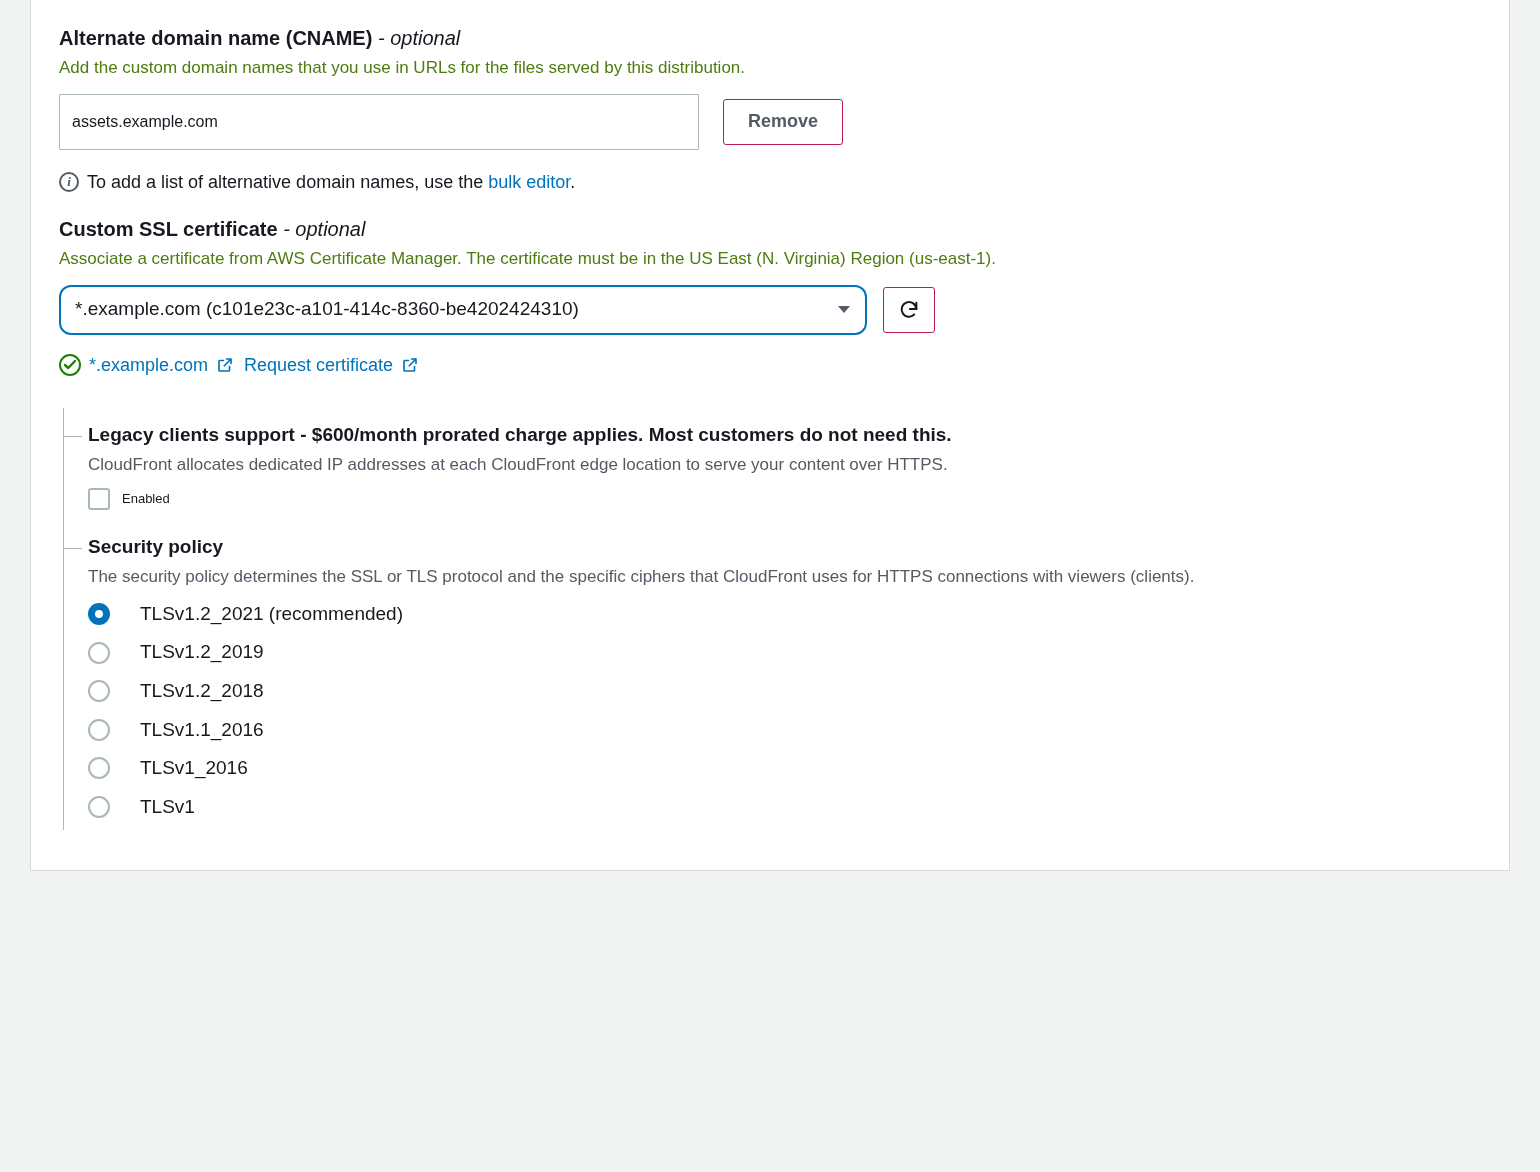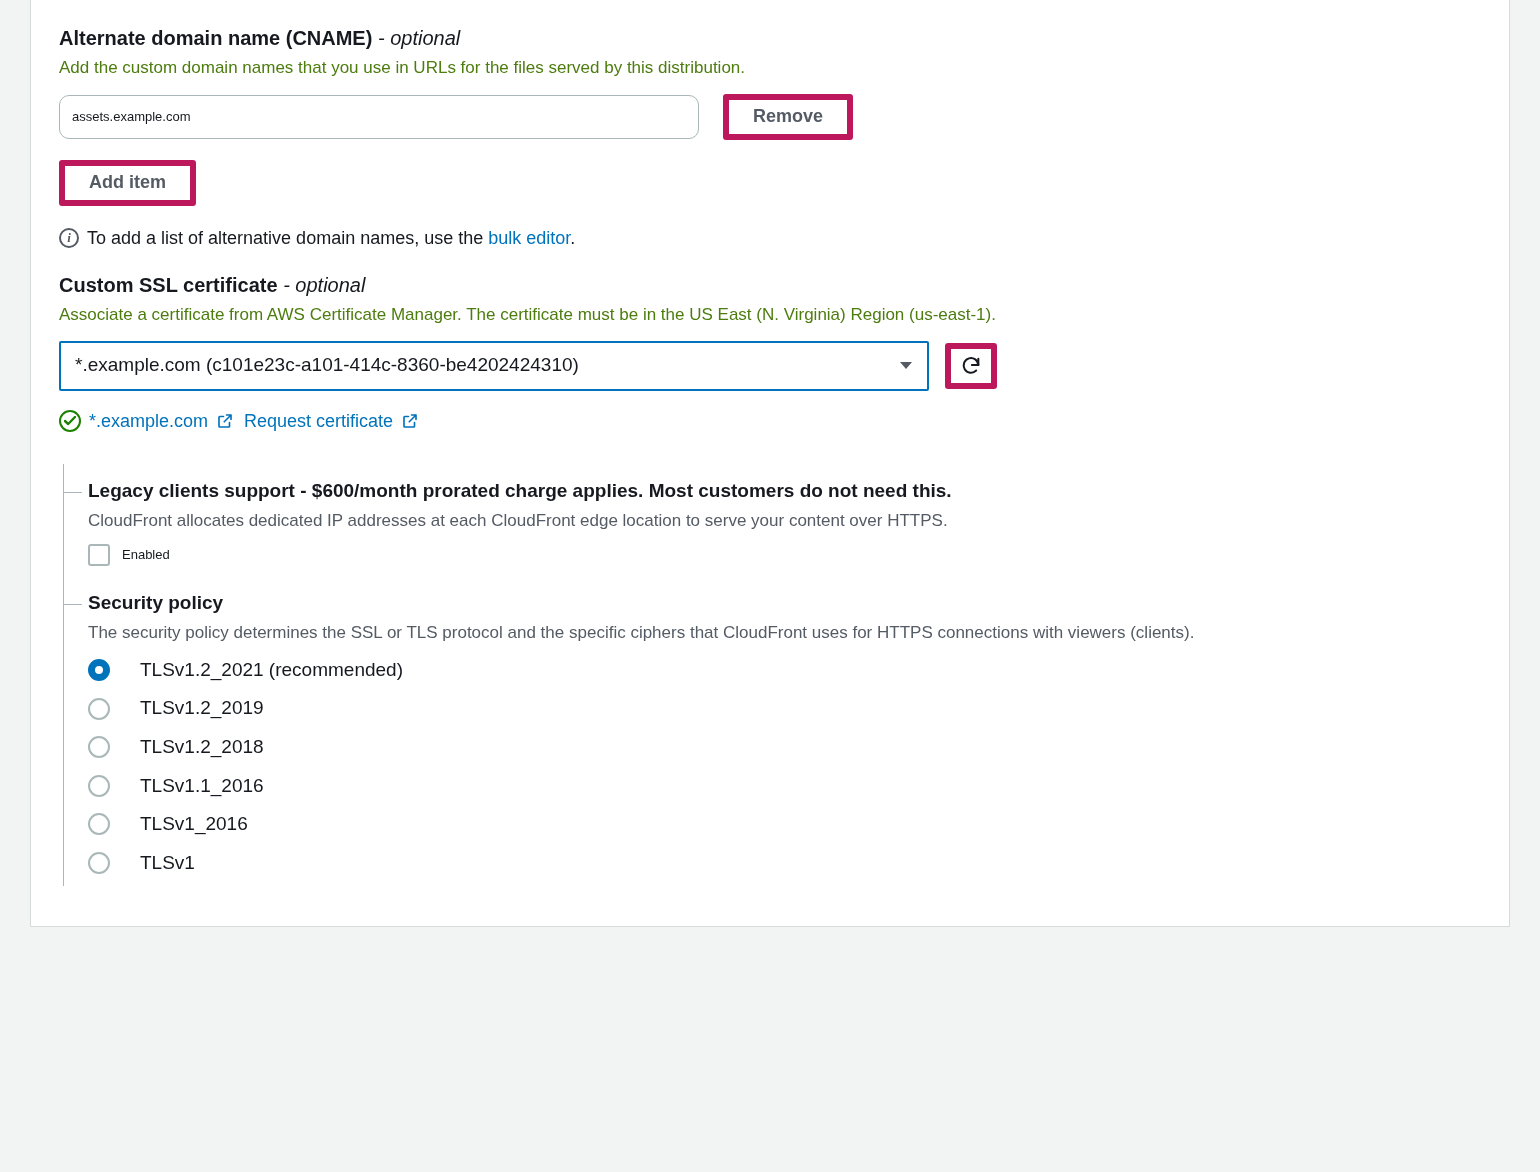--- a/index.html
+++ b/index.html
@@ -29,36 +29,36 @@
     font-style: italic;
   }
   .field-desc {
     color: #4d7c0f;
     font-size: 17px;
     margin-bottom: 14px;
   }
   .row { display: flex; align-items: center; gap: 24px; }
   .text-input {
     width: 640px;
-    height: 44px;
+    height: 56px;
     padding: 8px 12px;
     border: 1px solid #aab7b8;
-    border-radius: 10px;
-    font-size: 13px;
+    border-radius: 1px;
+    font-size: 16px;
     color: #16191f;
     background: #fff;
   }
   .btn {
     display: inline-flex;
     align-items: center;
     justify-content: center;
     height: 46px;
     padding: 0 24px;
     background: #fff;
-    border: 6px solid #be185d;
+    border: 1px solid #be185d;
     border-radius: 3px;
     font-size: 18px;
     font-weight: 700;
     color: #545b64;
     cursor: pointer;
   }
   .btn.icon-only { width: 52px; padding: 0; }
   .add-wrap { margin-top: 20px; }
   .hint-row {
     margin-top: 20px;
@@ -76,24 +76,24 @@
     border-radius: 50%;
     align-items: center; justify-content: center;
     font-size: 13px; font-weight: 700;
     font-family: Georgia, serif;
     font-style: italic;
     color: #545b64;
   }
   .select-row { display: flex; gap: 16px; align-items: center; }
   .select {
     position: relative;
-    width: 870px;
+    width: 808px;
     height: 50px;
     border: 2px solid #0073bb;
-    border-radius: 2px;
+    border-radius: 12px;
     display: flex;
     align-items: center;
     padding: 0 44px 0 14px;
     font-size: 19px;
     cursor: pointer;
   }
   .select .caret {
     position: absolute;
     right: 14px;
     top: 50%;
@@ -177,23 +177,20 @@
 <div class="page">
 
   <div class="field">
     <div class="field-label">
       <span>Alternate domain name (CNAME)</span><span class="opt"> - optional</span>
     </div>
     <div class="field-desc">Add the custom domain names that you use in URLs for the files served by this distribution.</div>
     <div class="row">
       <input class="text-input" type="text" value="assets.example.com" style="">
       <button class="btn">Remove</button>
-    </div>
-    <div class="add-wrap">
-      <button class="btn">Add item</button>
     </div>
     <div class="hint-row">
       <span class="info-icon">i</span>
       <span>
         <span>To add a list of alternative domain names, use the </span><a class="link">bulk editor</a><span>.</span>
       </span>
     </div>
   </div>
 
   <div class="field" style="margin-bottom:0">

